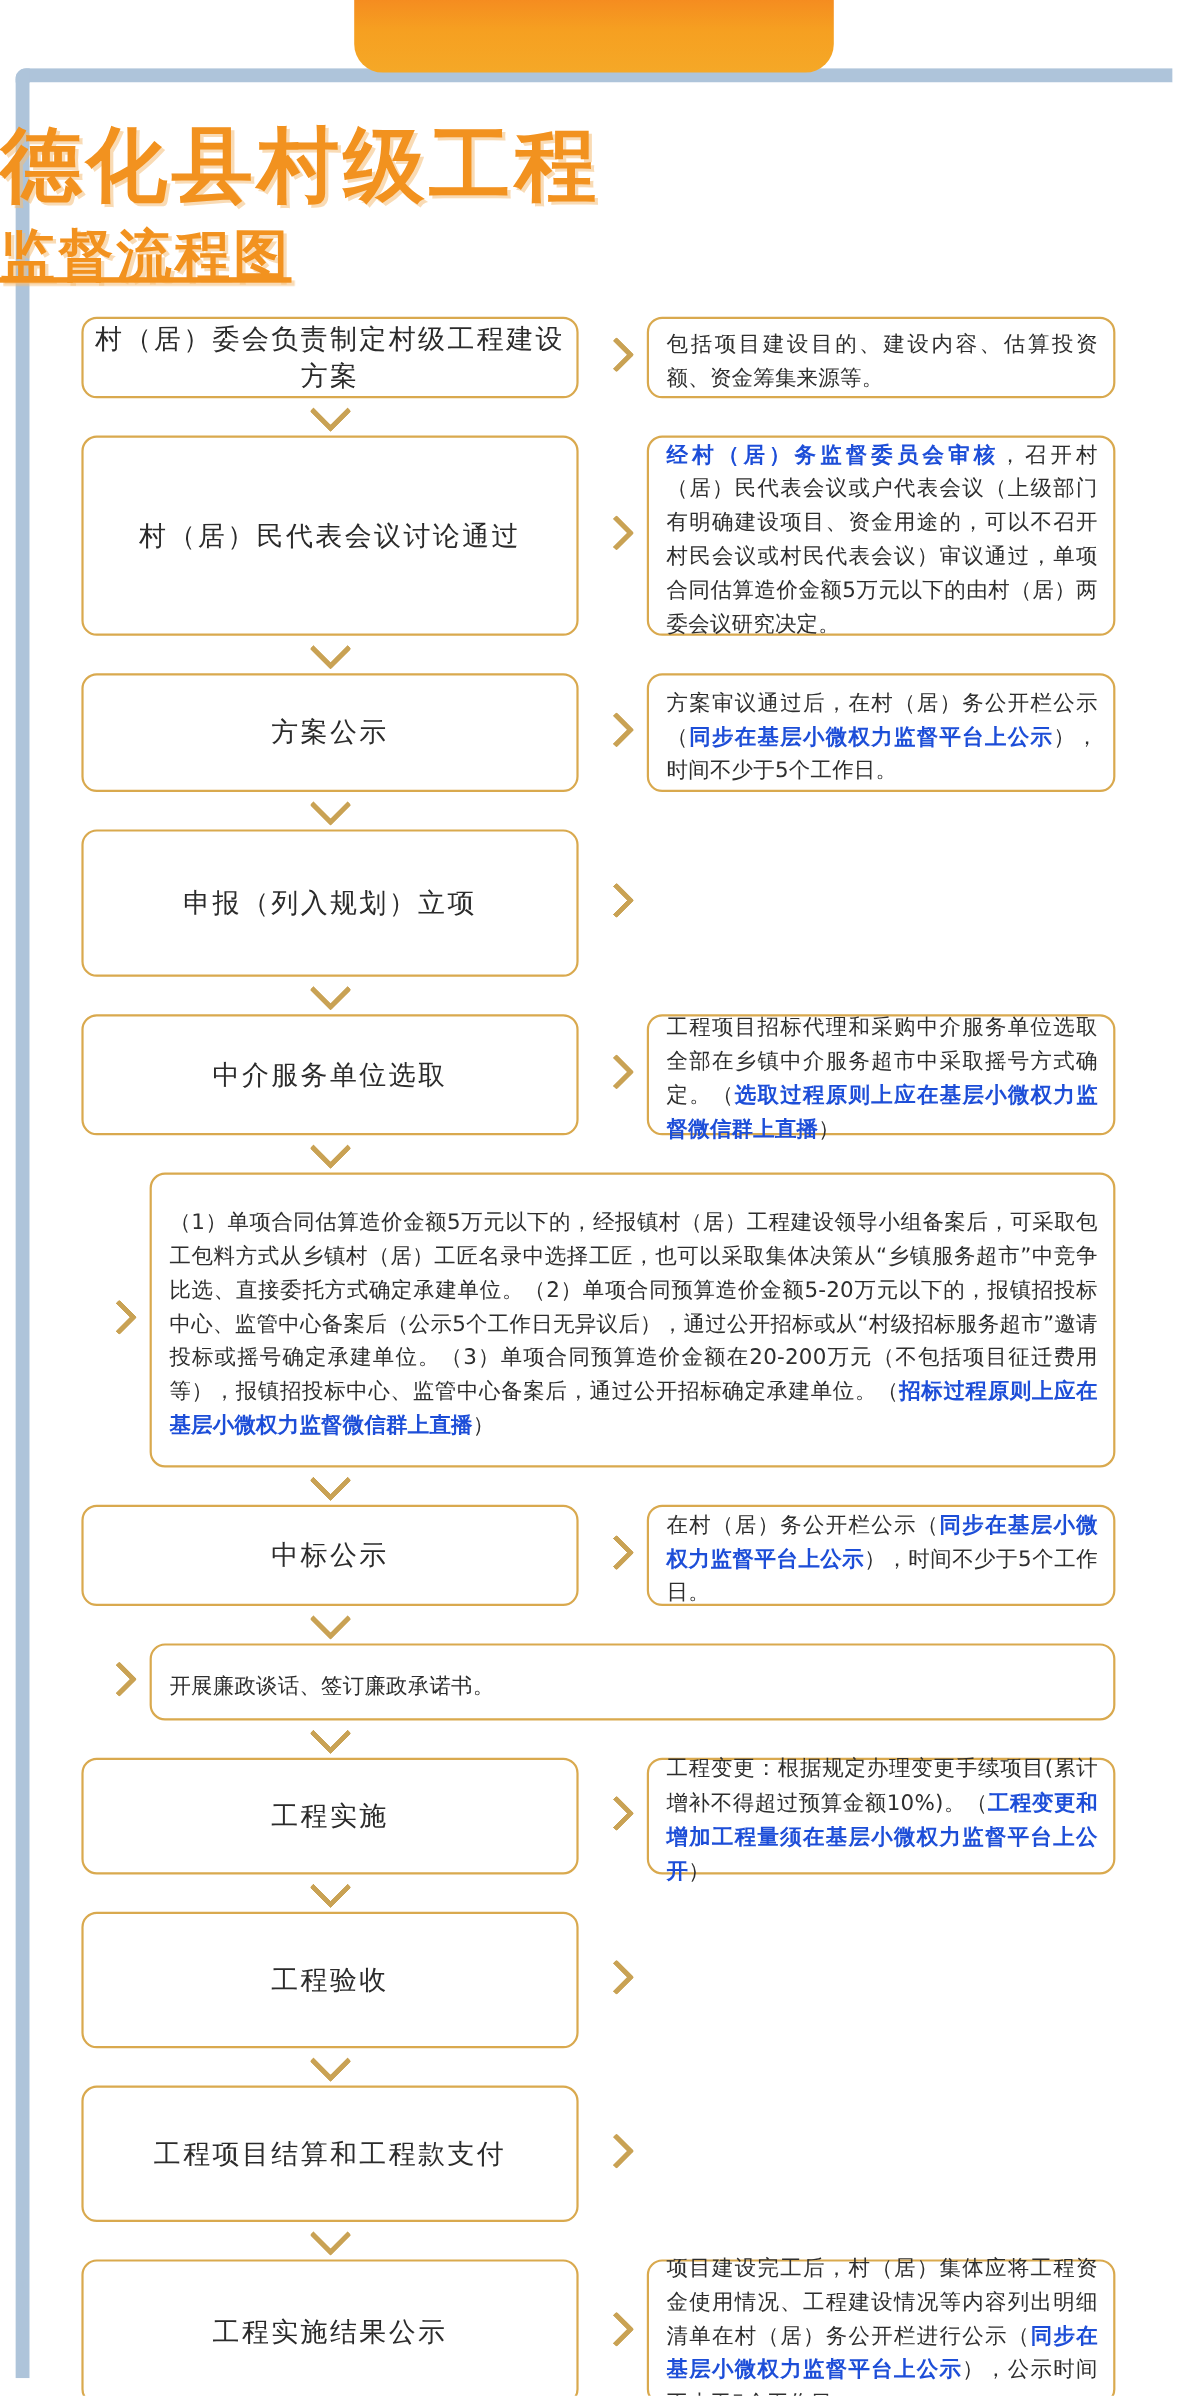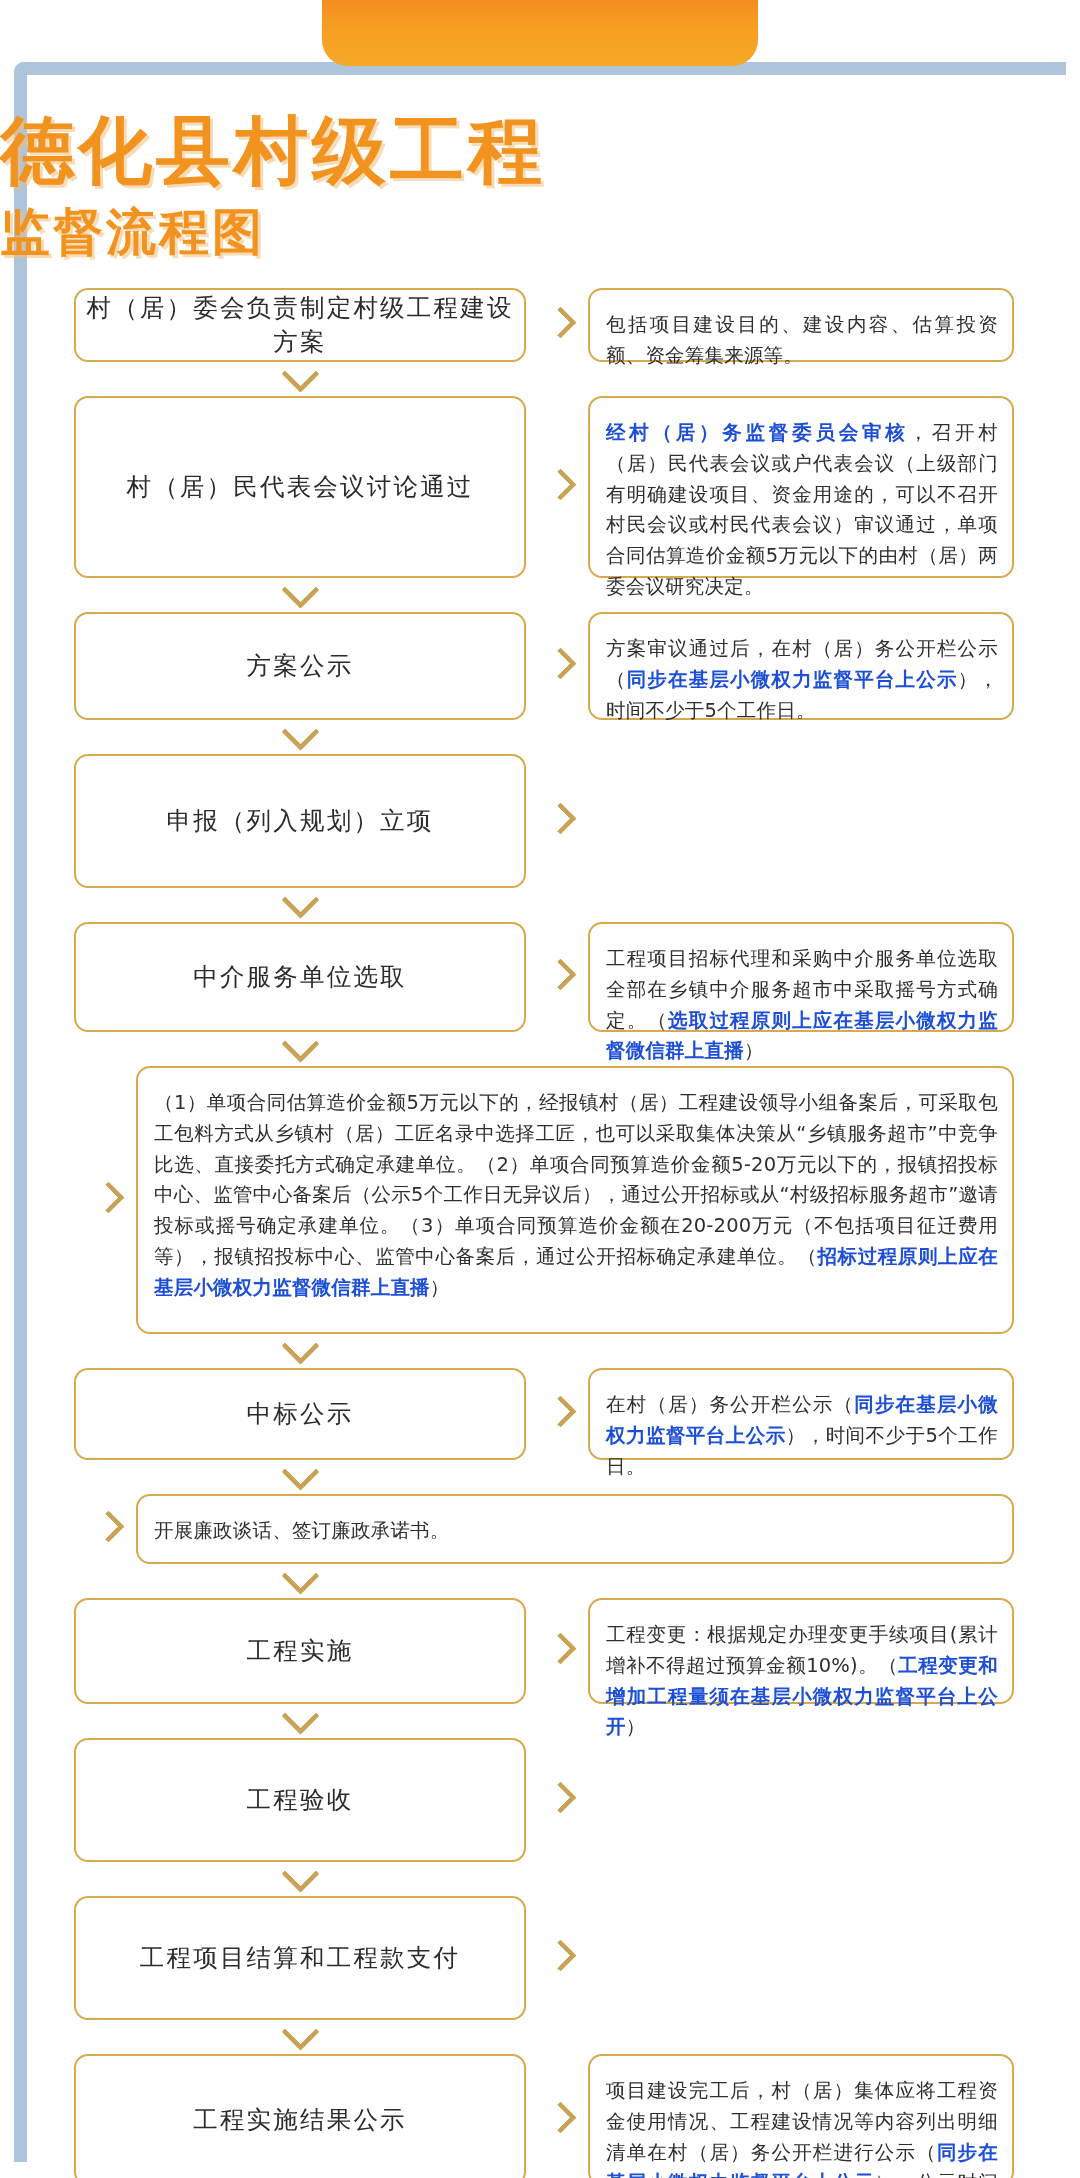--- a/index.html
+++ b/index.html
@@ -58,20 +58,21 @@
     font-family:"DejaVu Sans","Liberation Sans",sans-serif;
   }
   .title-sub{
     margin-top:8px;
     font-size:50px;
     font-weight:bold;
     color:#f2921f;
     letter-spacing:3px;
     text-shadow:3px 3px 0 rgba(244,190,120,.55);
     font-family:"DejaVu Sans","Liberation Sans",sans-serif;
+    text-decoration:underline;
   }
   
   .flow{
     position:absolute;
     left:74px;top:288px;
     width:940px;
   }
   .row{
     display:flex;
     align-items:stretch;
@@ -126,21 +127,21 @@
     display:flex;
   }
   .desc-box{
     flex:1;
     border:2.5px solid #d9a94e;
     border-radius:14px;
     background:#fff;
     padding:20px 14px 12px 16px;
     box-sizing:border-box;
     display:flex;
-    align-items:flex-start;
+    align-items:center;
   }
   .desc-text{
     font-size:19.5px;
     line-height:1.58;
     color:#2e2e2e;
     letter-spacing:.2px;
     font-family:"DejaVu Sans","Liberation Sans",sans-serif;
     text-align:justify;
   }
   .hl{ color:#1d4ed8; font-weight:bold; }

